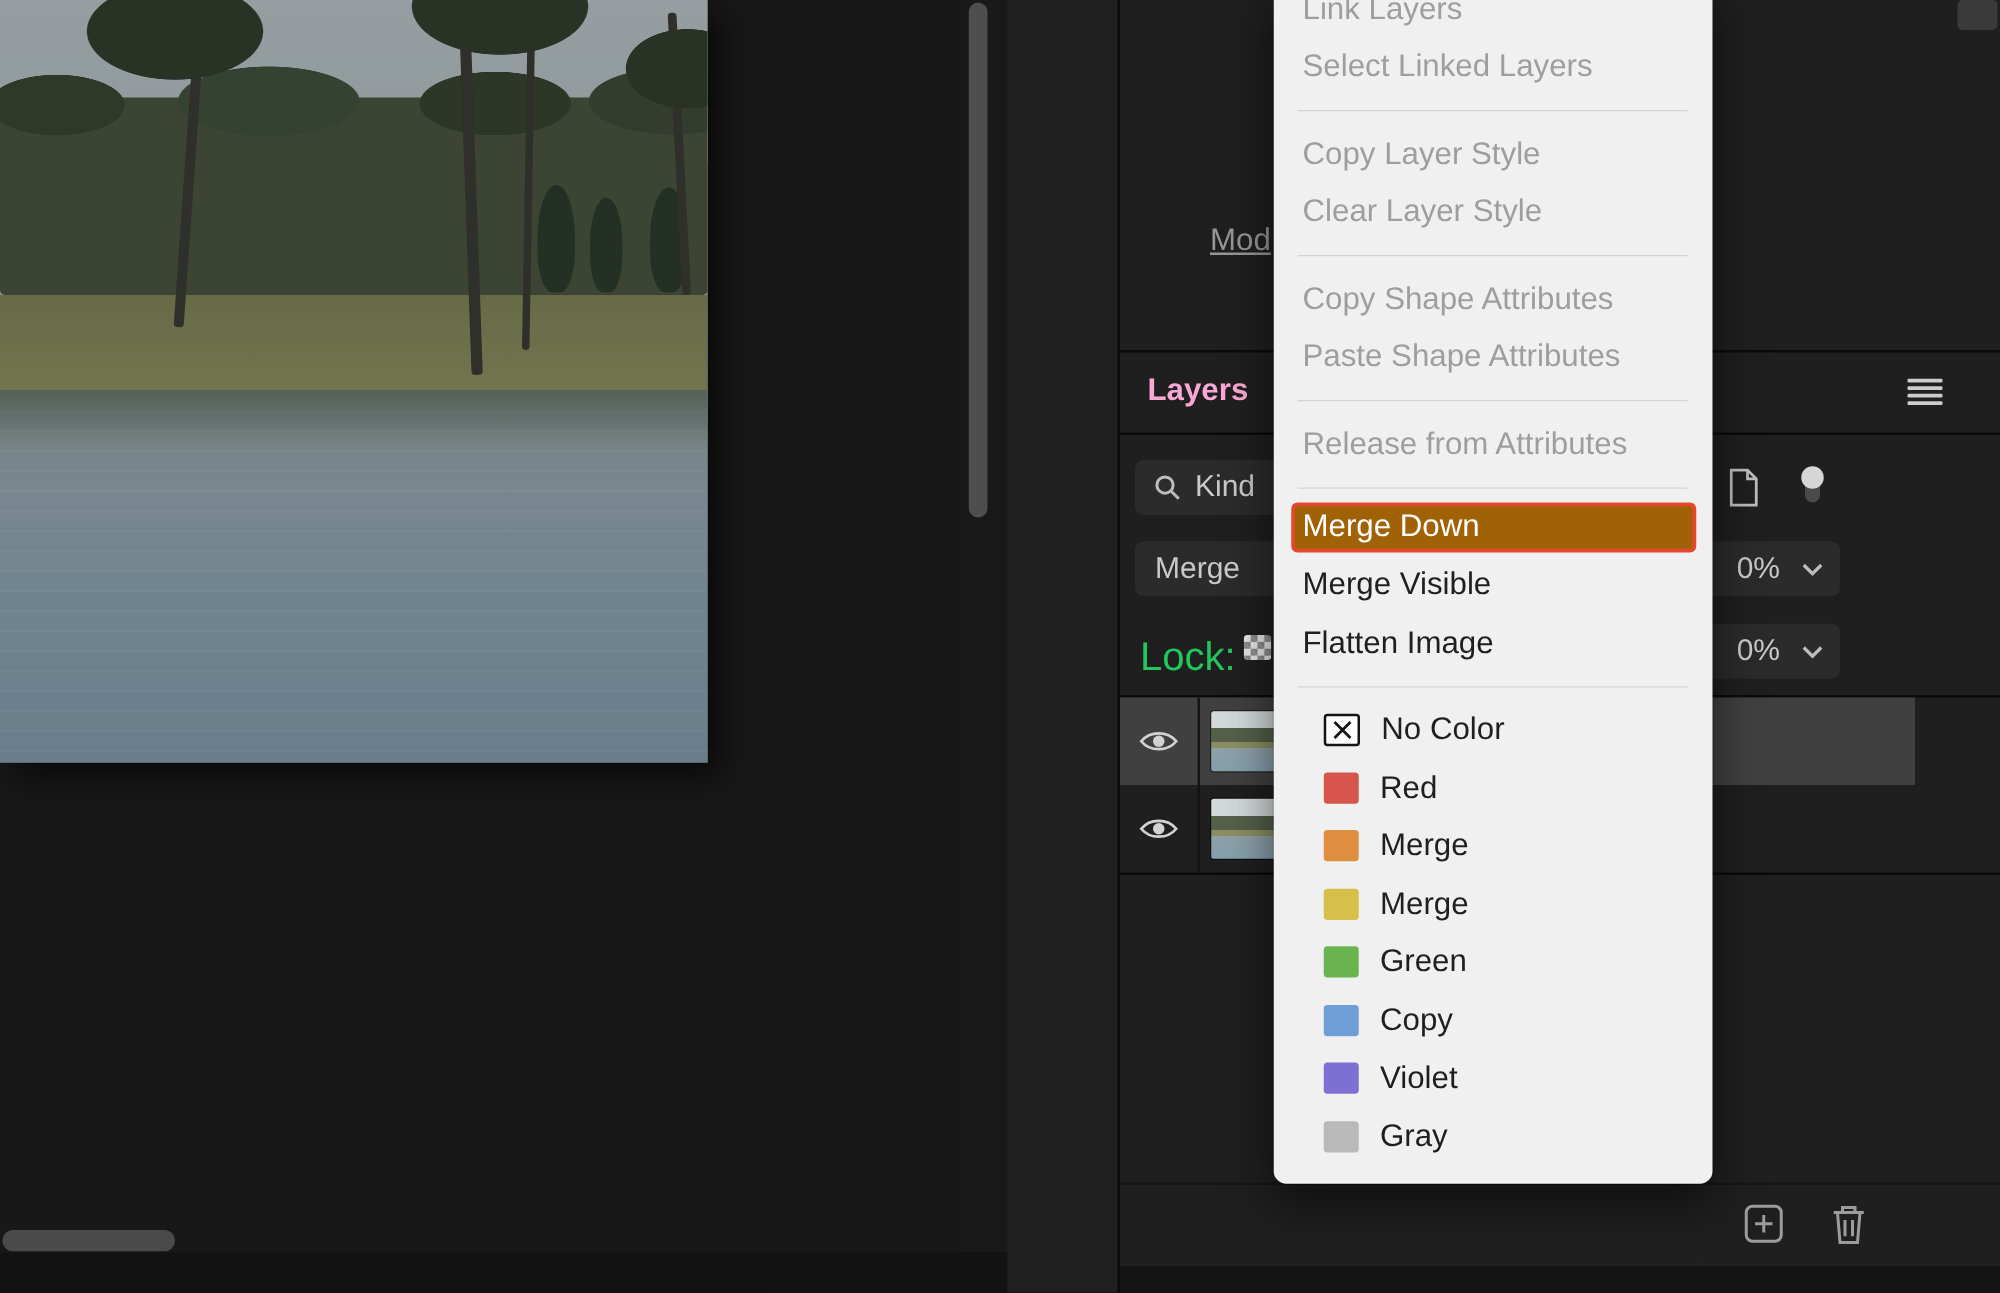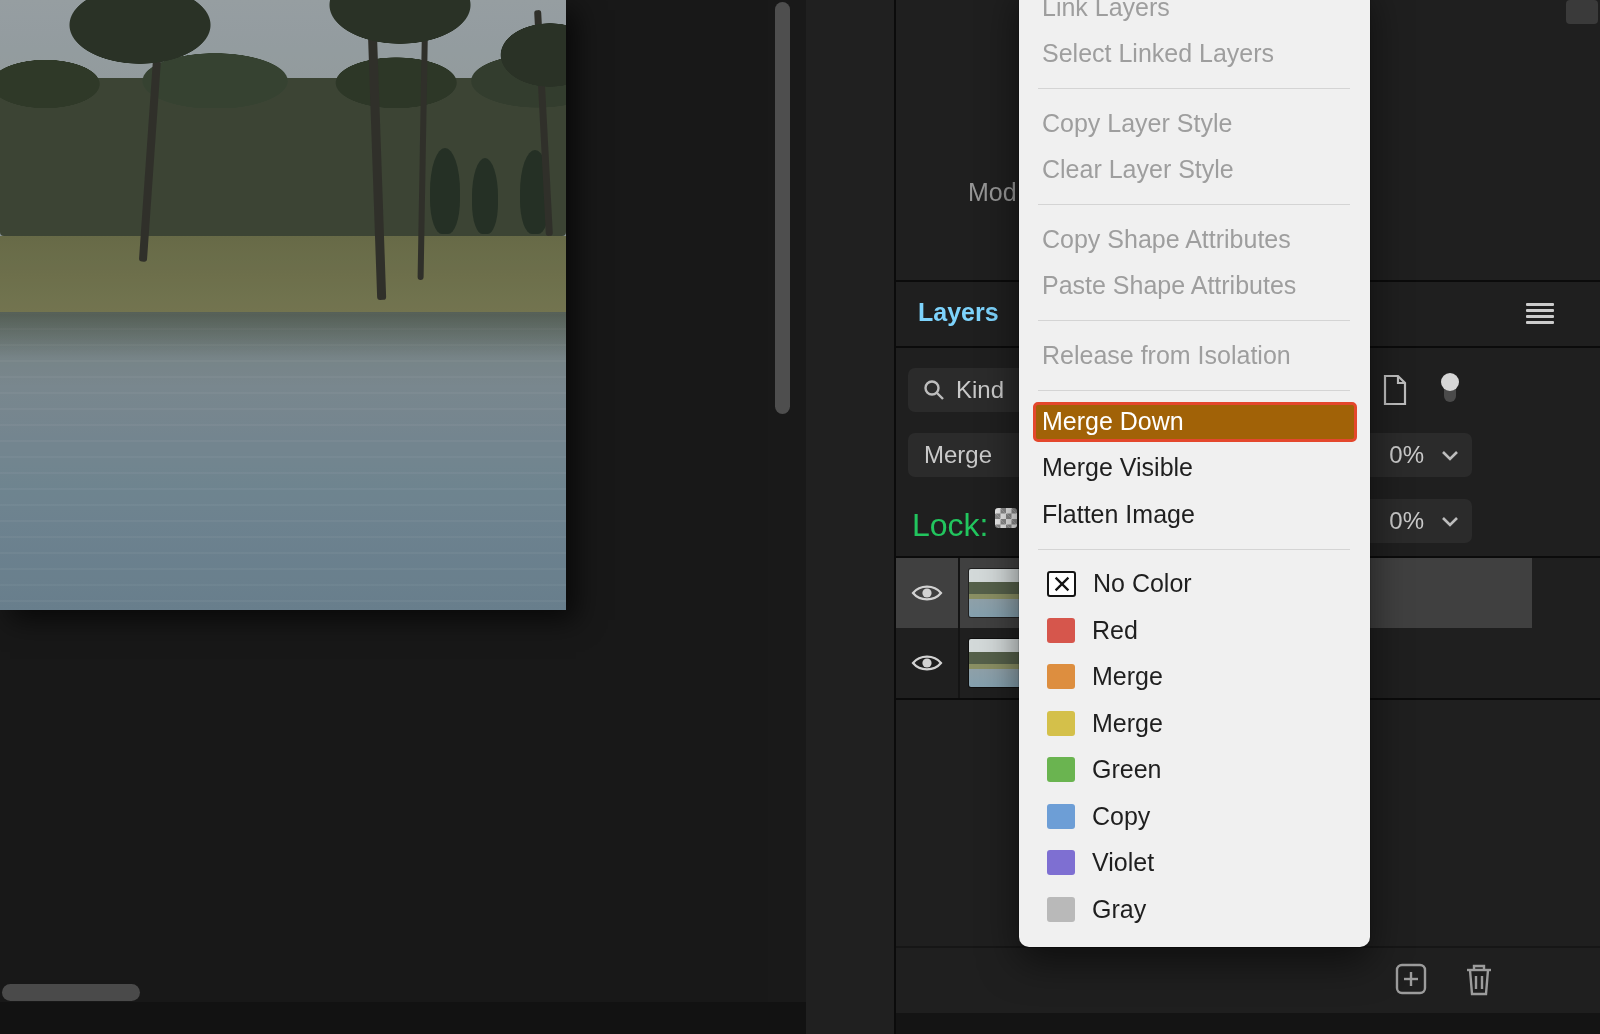--- a/index.html
+++ b/index.html
@@ -40,22 +40,22 @@
   .vscroll-thumb{left:775px;top:2px;width:15px;height:412px;background:#4e4e4e;border-radius:8px;}
   .hscroll-thumb{left:2px;top:984px;width:138px;height:17px;background:#4a4a4a;border-radius:9px;}
   .bottom-strip-left{left:0;top:1002px;width:806px;height:32px;background:#121212;}
 
   
   .mid-col{left:806px;top:0;width:88px;height:1034px;background:#202020;border-right:2px solid #0b0b0b;}
 
   
   .panel{left:896px;top:0;width:704px;height:1034px;background:#1f1f1f;}
   .panel .hline{position:absolute;left:0;width:704px;height:2px;background:#0b0b0b;}
-  .mode-partial{position:absolute;left:72px;top:178px;font-size:25px;color:#969696;}
-  .panel-title{position:absolute;left:22px;top:298px;font-size:25px;font-weight:bold;color:#7dd3fc;}
+  .mode-partial{position:absolute;left:72px;top:178px;font-size:25px;color:#969696;text-decoration:underline;}
+  .panel-title{position:absolute;left:22px;top:298px;font-size:25px;font-weight:bold;color:#f9a8d4;}
   .hamburger{position:absolute;left:630px;top:303px;width:28px;height:22px;color:#cccccc;}
   .hamburger i{display:block;height:2.5px;background:currentColor;margin-bottom:3.6px;border-radius:1px;}
 
   .field{position:absolute;background:#2b2b2b;border-radius:7px;display:flex;align-items:center;
          color:#c9c9c9;font-size:24px;}
   .search-field{left:12px;top:368px;width:430px;height:44px;padding-left:14px;gap:10px;}
   .blend-field{left:12px;top:433px;width:300px;height:44px;padding-left:16px;}
   .pct-field{left:436px;top:433px;width:128px;height:44px;justify-content:flex-end;padding-right:12px;gap:16px;}
   .pct-field.fill{top:499px;}
   .lock-label{position:absolute;left:16px;top:507px;font-size:32px;color:#22c55e;}
@@ -80,21 +80,21 @@
 
   
   .menu{left:1019px;top:-16px;width:351px;background:#f0f0f0;border-radius:0 0 10px 10px;
         box-shadow:0 14px 38px rgba(0,0,0,.55), 0 0 0 1px rgba(0,0,0,.12);
         padding-bottom:14px;z-index:50;font-size:25px;color:#1f1f1f;}
   .mi{height:46.5px;display:flex;align-items:center;padding-left:23px;white-space:nowrap;}
   .mi.disabled{color:#9e9e9e;}
   .msep{height:0;border-top:1.5px solid #d4d4d4;margin:11px 20px 11px 19px;}
   .mi.merge-down{height:34px;margin:3px 13px 3px 14px;padding-left:6px;
       background:#a16207;color:#ffffff;border:3px solid #e4472c;border-radius:5px;}
-  .mi.color{padding-left:28px;gap:17px;}
+  .mi.color{padding-left:40px;gap:17px;}
   .swatch{width:28px;height:25px;border-radius:3px;flex:0 0 auto;}
   .swatch.none{background:#ffffff;border:2.5px solid #141414;width:25px;height:22px;
       display:flex;align-items:center;justify-content:center;}
 
   svg{display:block;}
 </style>
 </head>
 <body>
 
 <div id="screen">
@@ -229,21 +229,21 @@
   <div class="abs menu">
     <div class="mi disabled">Link Layers</div>
     <div class="mi disabled">Select Linked Layers</div>
     <div class="msep"></div>
     <div class="mi disabled">Copy Layer Style</div>
     <div class="mi disabled">Clear Layer Style</div>
     <div class="msep"></div>
     <div class="mi disabled">Copy Shape Attributes</div>
     <div class="mi disabled">Paste Shape Attributes</div>
     <div class="msep"></div>
-    <div class="mi disabled">Release from Isolation</div>
+    <div class="mi disabled">Release from Attributes</div>
     <div class="msep"></div>
     <div class="mi merge-down">Merge Down</div>
     <div class="mi">Merge Visible</div>
     <div class="mi">Flatten Image</div>
     <div class="msep"></div>
     <div class="mi color">
       <span class="swatch none">
         <svg width="16" height="16" viewBox="0 0 10 10" stroke="#141414" stroke-width="1.4">
           <path d="M1 1 L9 9 M9 1 L1 9"></path>
         </svg>

